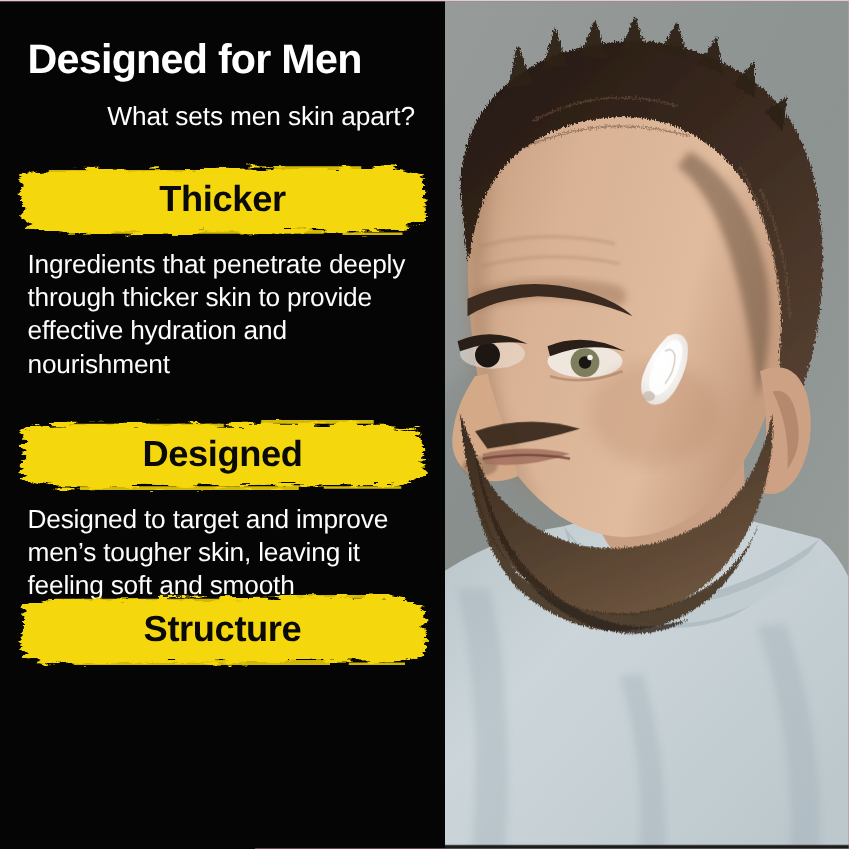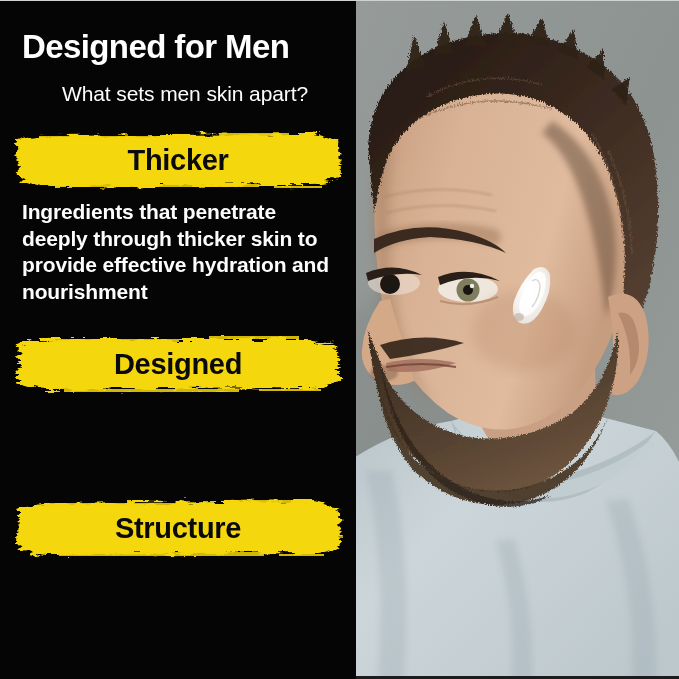--- a/index.html
+++ b/index.html
@@ -38,36 +38,36 @@
     color: #ffffff;
     font-size: 33px;
     font-weight: bold;
     letter-spacing: -0.6px;
     line-height: 38px;
     white-space: nowrap;
   }
 
   #page-subtitle {
     position: absolute;
-    left: 20px;
+    left: 2px;
     top: 80px;
     width: 330px;
-    text-align: center;
+    text-align: right;
     color: #fdfdfd;
     font-size: 21px;
     font-weight: normal;
     letter-spacing: -0.1px;
     line-height: 26px;
   }
 
   
   .feature-section { position: absolute; left: 0; width: 320px; }
   #feature-thicker   { top: 126px; }
   #feature-tougher   { top: 330px; }
-  #feature-structure { top: 494px; }
+  #feature-structure { top: 470px; }
 
   .banner {
     position: relative;
     width: 338px;
     height: 66px;
     margin-left: 9px;
   }
   .banner svg { position: absolute; left: 0; top: 0; }
   .banner-label {
     position: absolute;
@@ -83,21 +83,21 @@
     z-index: 3;
   }
 
   .feature-body {
     margin: 6px 0 0 22px;
     width: 316px;
     color: #fdfdfd;
     font-size: 21px;
     line-height: 26.5px;
     letter-spacing: -0.15px;
-    font-weight: bold;
+    font-weight: normal;
   }
 
   
   #photo-panel {
     position: absolute;
     left: 356px;
     top: 0;
     width: 323px;
     height: 679px;
     overflow: hidden;
@@ -170,20 +170,21 @@
           </g>
           <g opacity="0.85">
             <rect x="40" y="8" width="130" height="3" fill="#F5D709"></rect>
             <rect x="200" y="5" width="90" height="3" fill="#F5D709"></rect>
             <rect x="55" y="58" width="175" height="3" fill="#F5D709"></rect>
             <rect x="250" y="58" width="62" height="2" fill="#F5D709"></rect>
           </g>
         </svg>
         <div class="banner-label">Designed</div>
       </div>
+      <div class="feature-body">Designed to target and improve men’s tougher skin, leaving it feeling soft and smooth</div>
     </div>
 
     <div class="feature-section" id="feature-structure">
       <div class="banner">
         <svg width="338" height="66" viewBox="0 0 338 66">
           <defs>
             <filter id="rough3" x="-6%" y="-22%" width="112%" height="144%">
               <feTurbulence type="fractalNoise" baseFrequency="0.06 0.25" numOctaves="4" seed="44" result="n"></feTurbulence>
               <feDisplacementMap in="SourceGraphic" in2="n" scale="12" xChannelSelector="R" yChannelSelector="G"></feDisplacementMap>
             </filter>

